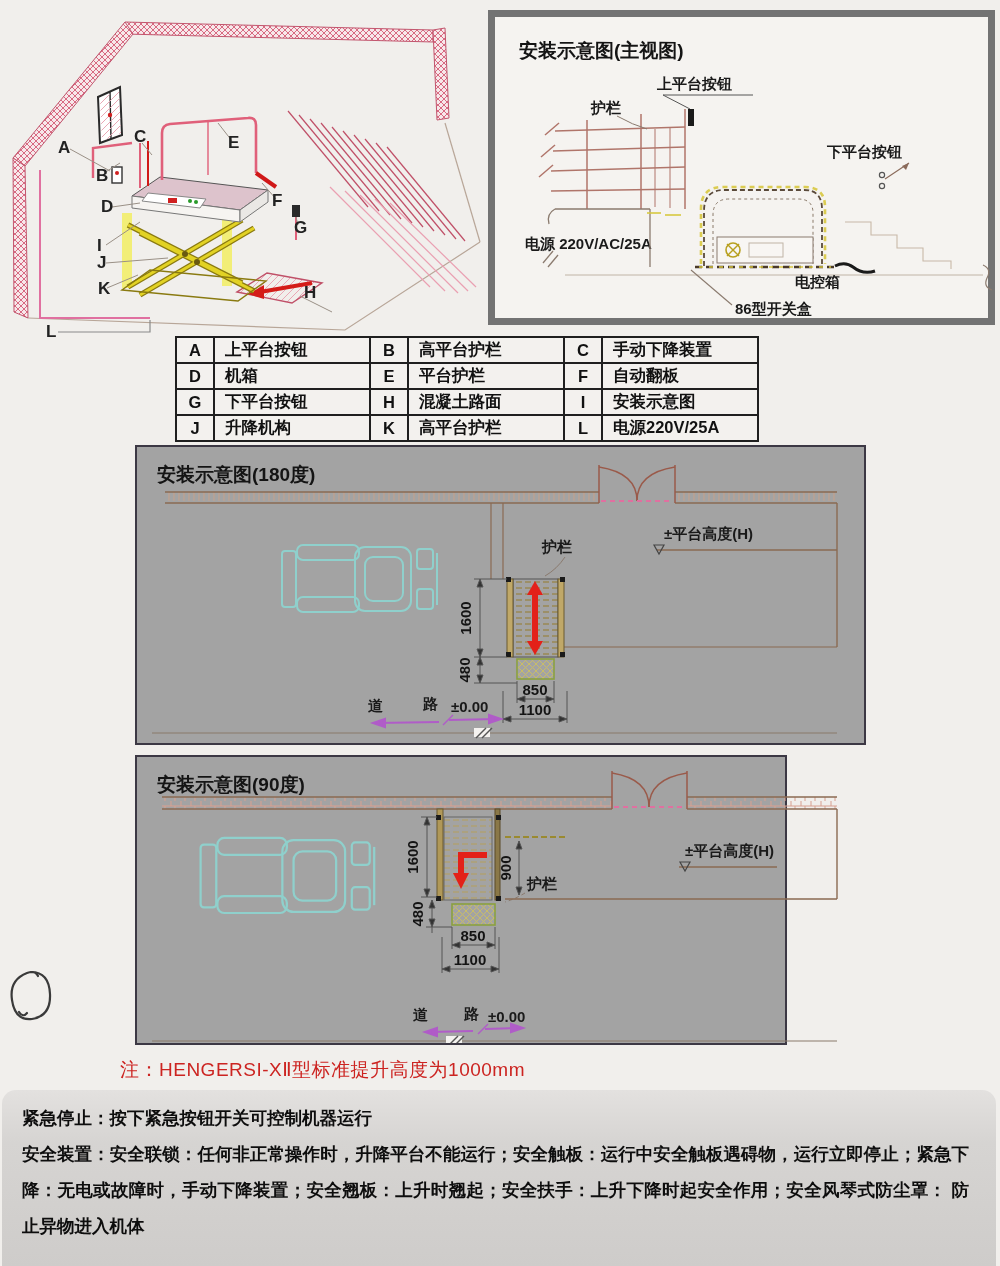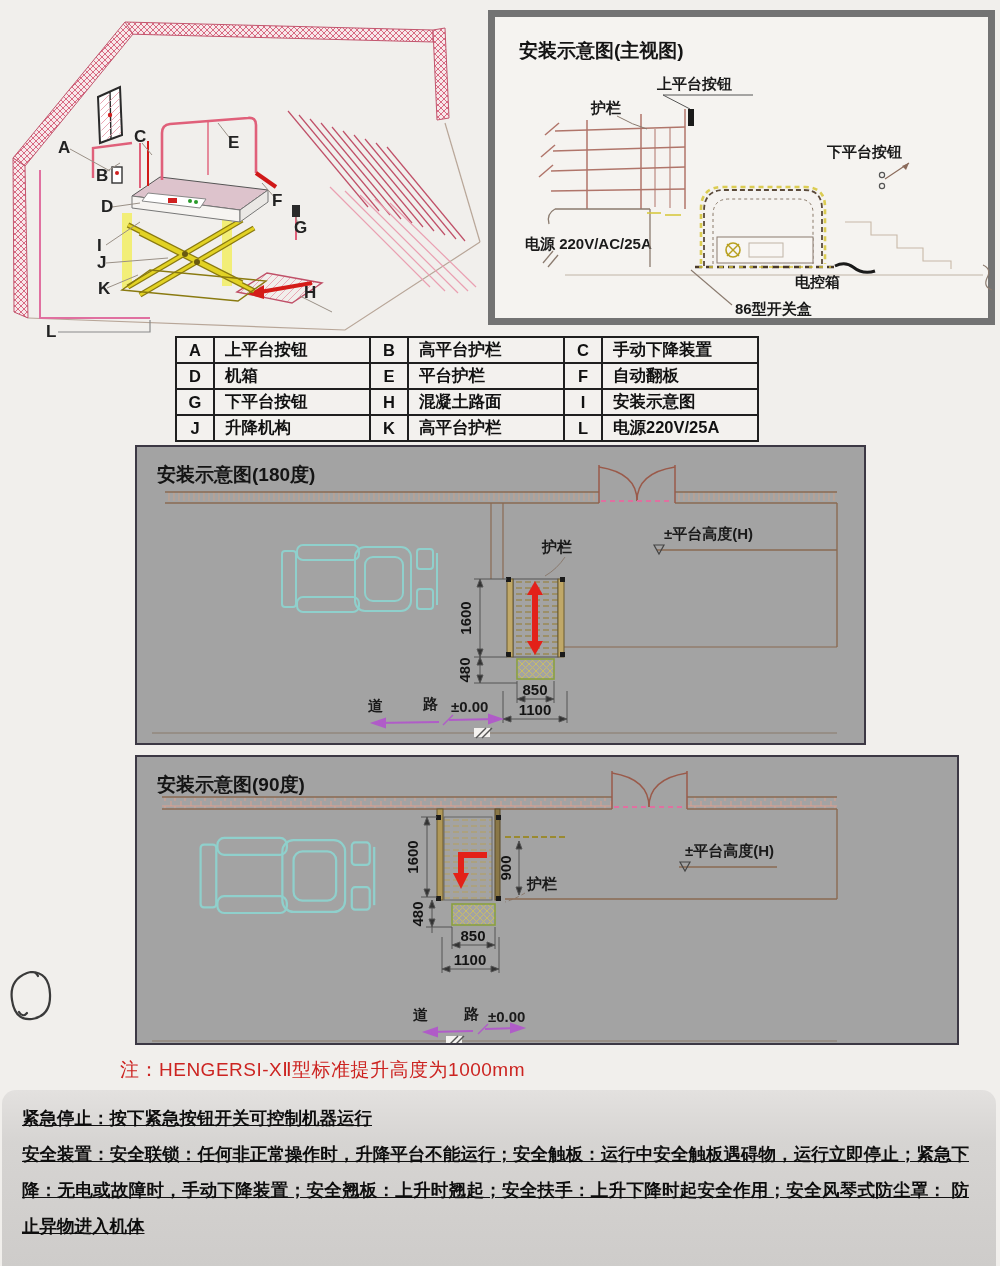--- a/index.html
+++ b/index.html
@@ -12,27 +12,27 @@
   
   #legend{left:175px;top:336px;}
   #legend table{border-collapse:collapse;}
   #legend td{border:2px solid #1f1f1f;font-size:16.5px;font-weight:700;
              height:22px;padding:1px 6px;background:#f3f1ee;}
   #legend td.k{width:24px;text-align:center;}
   #legend td.v{width:138px;text-align:left;padding-left:10px;}
   
   .dbox{box-sizing:border-box;border:2px solid #3c3844;background:#a3a3a3;}
   #d180{left:135px;top:445px;width:731px;height:300px;}
-  #d90{left:135px;top:755px;width:824px;height:290px;}
+  #d90{left:135px;top:755px;width:652px;height:290px;}
   
   #note{left:120px;top:1057px;font-size:19px;font-weight:400;color:#cc2421;letter-spacing:.5px;}
   
   #panel{left:2px;top:1090px;width:994px;height:176px;box-sizing:border-box;
          border-radius:14px 14px 0 0;padding:10px 27px 0 20px;
-         background:linear-gradient(180deg,#e3e1df 0%,#d6d4d2 30%,#ceccca 100%);text-decoration:underline;}
+         background:linear-gradient(180deg,#e3e1df 0%,#d6d4d2 30%,#ceccca 100%);}
   #panel .sline{font-size:17.5px;font-weight:700;line-height:36px;color:#0d0d0d;text-align:justify;}
   svg text{font-family:"Liberation Sans","DejaVu Sans",sans-serif;}
   .t-title{font-size:19px;font-weight:700;fill:#141414;}
   .t-lab{font-size:15px;font-weight:700;fill:#1a1a1a;}
   .t-dim{font-size:15px;font-weight:700;fill:#141414;}
   .t-letter{font-size:17px;font-weight:700;fill:#222;}
 </style>
 </head>
 <body>
 

